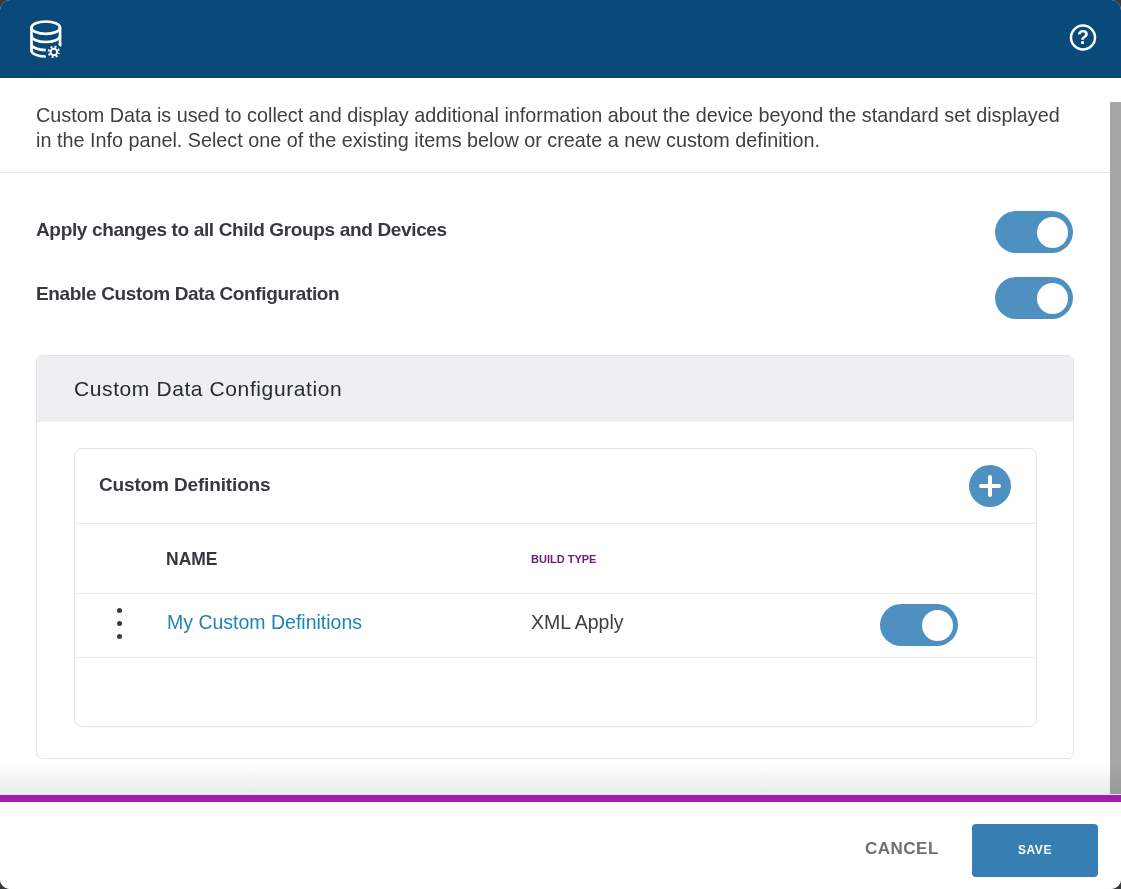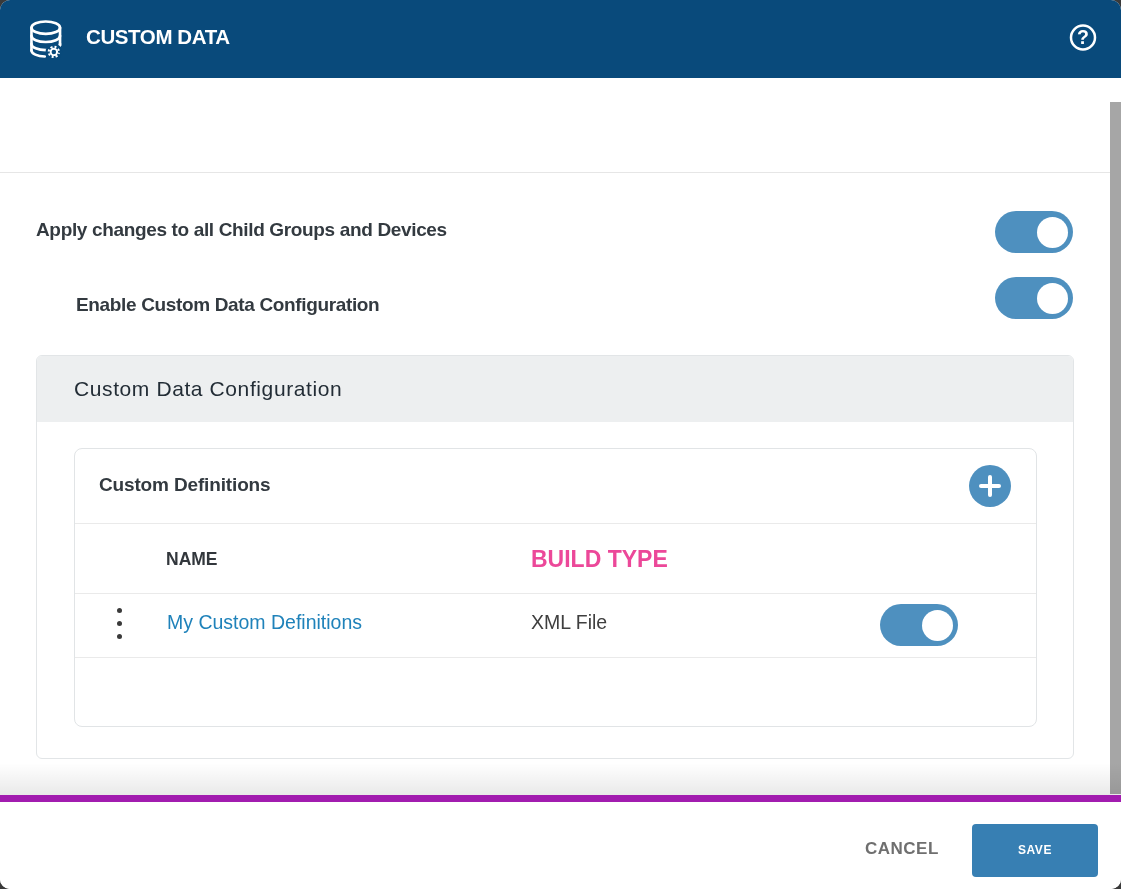--- a/index.html
+++ b/index.html
@@ -19,45 +19,46 @@
   .panelhead { position:absolute; left:0; top:0; width:100%; height:66px; background:#edeff0; border-radius:5px 5px 0 0; }
   .panelhead span { position:absolute; left:37px; top:0; height:66px; line-height:66px; font-size:21px; letter-spacing:0.6px; color:#232d36; }
   .card { position:absolute; left:37px; top:92px; width:963px; height:279px; border:1px solid #e1e4e6; border-radius:8px; background:#fff; }
   .cardhead { position:absolute; left:0; top:0; width:100%; height:75px; border-bottom:1px solid #eaeaea; }
   .cardhead span { position:absolute; left:24px; top:0; height:75px; line-height:71px; font-size:19px; font-weight:bold; letter-spacing:-0.15px; color:#333a40; }
   .plusbtn { position:absolute; right:25px; top:16px; width:42px; height:42px; border-radius:50%; background:#4e90bf; }
   .plusbtn:before { content:""; position:absolute; left:10px; top:19.4px; width:22px; height:3.2px; border-radius:2px; background:#fff; }
   .plusbtn:after { content:""; position:absolute; left:19.4px; top:10px; width:3.2px; height:22px; border-radius:2px; background:#fff; }
   .thead { position:absolute; left:0; top:75px; width:100%; height:70px; border-bottom:1px solid #eaeaea; }
   .thead .c1 { position:absolute; left:91px; top:0; height:70px; line-height:70px; font-size:17.5px; font-weight:bold; color:#32373c; }
-  .thead .c2 { position:absolute; left:456px; top:0; height:70px; line-height:70px; font-size:23px; font-weight:bold; color:#ec4899; }
+  .thead .c2 { position:absolute; left:456px; top:0; height:70px; line-height:70px; font-size:11px; font-weight:bold; color:#701a75; }
   .trow { position:absolute; left:0; top:145px; width:100%; height:64px; border-bottom:1px solid #eaeaea; }
   .kebab { position:absolute; left:42px; top:0; width:6px; height:38px; }
   .kebab i { position:absolute; left:0; width:5.4px; height:5.4px; border-radius:50%; background:#3a3a3a; }
   .link { position:absolute; left:92px; top:0; height:64px; line-height:57px; font-size:19.5px; color:#1f82ba; }
   .xml { position:absolute; left:456px; top:0; height:64px; line-height:57px; font-size:19.5px; color:#3f3f3f; }
   .scrolltrack { position:absolute; right:0; top:78px; width:11px; height:717px; background:#fff; }
   .scrollthumb { position:absolute; right:0; top:102px; width:11px; height:692px; background:#a6a6a6; }
   .footshadow { position:absolute; left:0; top:763px; width:1121px; height:32px; background:linear-gradient(rgba(0,0,0,0), rgba(0,0,0,0.085)); }
   .footer { position:absolute; left:0; top:795px; width:1121px; height:94px; background:#fff; border-top:7px solid #a21caf; }
   .cancel { position:absolute; left:865px; top:0; height:94px; line-height:94px; font-size:17px; font-weight:bold; color:#6f6f6f; letter-spacing:0.5px; }
   .save { position:absolute; left:972px; top:22px; width:126px; height:53px; border-radius:4px; background:#377fb3; color:#fff; font-size:12px; font-weight:bold; text-align:center; line-height:53px; letter-spacing:0.5px; }
 </style>
 </head>
 <body>
 <div class="modal">
 
+  <div class="desc">Custom Data is used to collect and display additional information about the device beyond the standard set displayed in the Info panel. Select one of the existing items below or create a new custom definition.</div>
   <div class="div1"></div>
 
   <div class="rowlabel" style="top:218.7px;">Apply changes to all Child Groups and Devices</div>
   <div class="toggle" style="left:995px; top:211px;">
       <div class="knob"></div>
     </div>
 
-  <div class="rowlabel" style="top:294px;margin-left:40px;">Enable Custom Data Configuration</div>
+  <div class="rowlabel" style="top:283px;">Enable Custom Data Configuration</div>
   <div class="toggle" style="left:995px; top:277px;">
       <div class="knob"></div>
     </div>
 
   <div class="panel">
     <div class="panelhead">
         <span>Custom Data Configuration</span>
       </div>
     <div class="card">
       <div class="cardhead">
@@ -68,21 +69,21 @@
           <span class="c1">NAME</span>
           <span class="c2">BUILD TYPE</span>
         </div>
       <div class="trow">
         <div class="kebab">
             <i style="top:13.5px"></i>
             <i style="top:26.5px"></i>
             <i style="top:39.5px"></i>
           </div>
         <span class="link">My Custom Definitions</span>
-        <span class="xml">XML File</span>
+        <span class="xml">XML Apply</span>
         <div class="toggle" style="left:805px; top:10px;">
             <div class="knob"></div>
           </div>
       </div>
     </div>
   </div>
 
   <div class="scrolltrack"></div>
   <div class="scrollthumb"></div>
   <div class="footshadow"></div>
@@ -100,19 +101,18 @@
         <path d="M2.9,15.6 A14.1,6.1 0 0 0 31.1,15.6"></path>
         <path d="M2.9,23.6 A14.1,6.1 0 0 0 31.1,23.6"></path>
         <path d="M2.9,30 A14.1,6.1 0 0 0 16,36.05"></path>
       </g>
       <g transform="translate(25,31.5)">
         <circle r="8.2" fill="#094a7b"></circle>
         <circle r="5.1" fill="none" stroke="#fff" stroke-width="2.0" stroke-dasharray="2.05 1.96" stroke-dashoffset="1" transform="rotate(11)"></circle>
         <circle r="3.2" fill="none" stroke="#fff" stroke-width="1.9"></circle>
       </g>
     </svg>
-    <span class="title">CUSTOM DATA</span>
     <svg class="helpicon" width="28" height="29" viewBox="0 0 28 29">
       <circle cx="14" cy="14.5" r="12" fill="none" stroke="#fff" stroke-width="2.5"></circle>
       <text x="14" y="21.2" text-anchor="middle" font-family="Liberation Sans, sans-serif" font-size="19.5" font-weight="bold" fill="#fff">?</text>
     </svg>
   </div>
 </div>
 
 </body></html>

